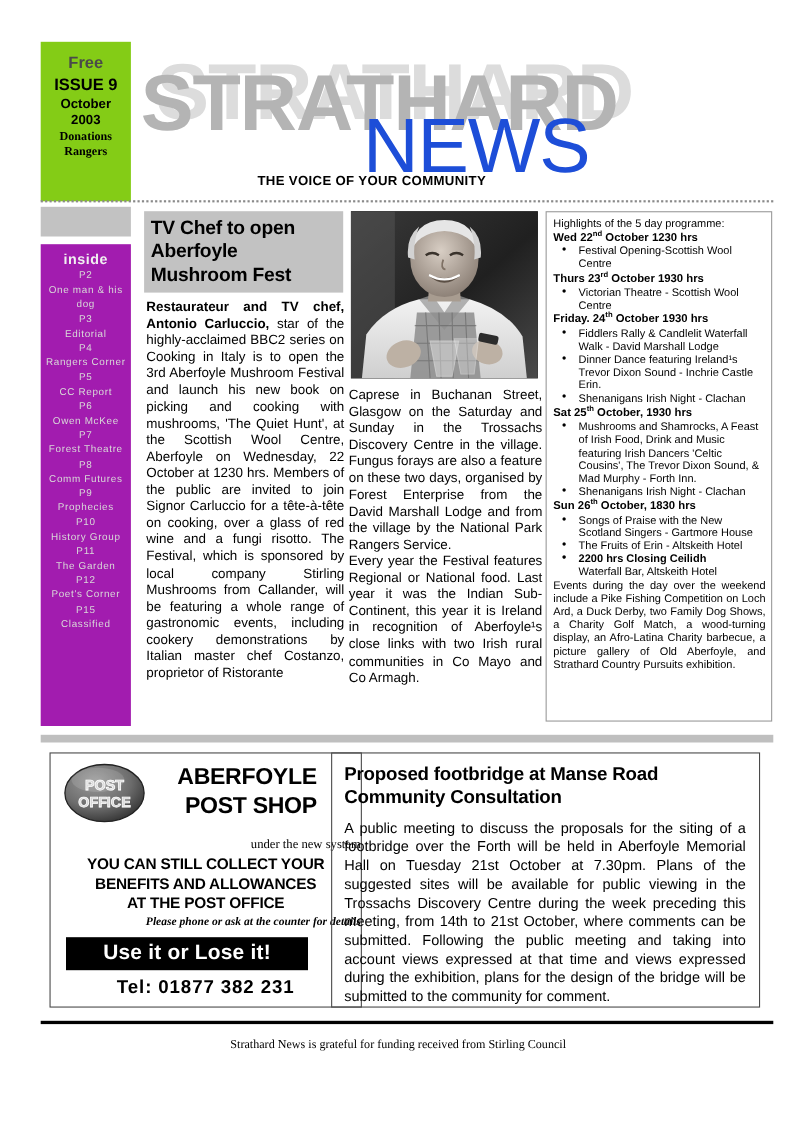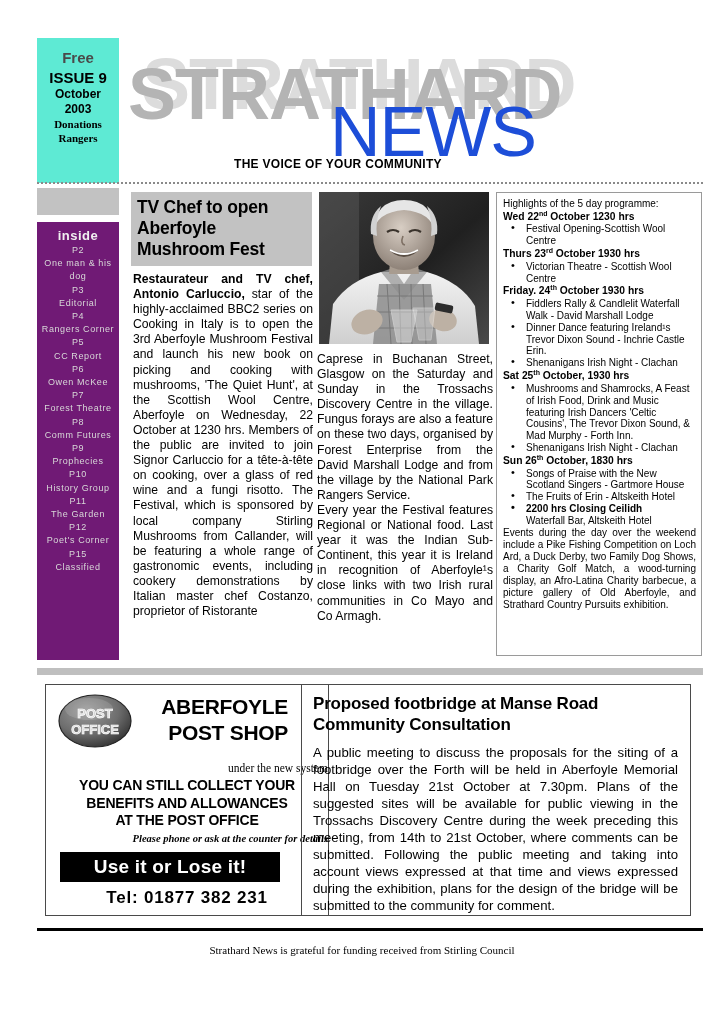--- a/index.html
+++ b/index.html
@@ -7,21 +7,21 @@
     width:724px;height:1023px;position:relative;overflow:hidden;
     font-family:"Liberation Sans", sans-serif;color:#000;
     -webkit-font-smoothing:antialiased;
   }
   .page{position:absolute;inset:0;}
 
   
   .masthead{position:absolute;left:0;top:0;width:724px;height:178px;}
   .issue-box{
     position:absolute;left:37px;top:38px;width:82px;height:145px;
-    background:#5eead4;text-align:center;padding-top:6px;box-sizing:border-box;
+    background:#84cc16;text-align:center;padding-top:6px;box-sizing:border-box;
   }
   .issue-free{font-size:15px;font-weight:bold;color:#4a4a4a;line-height:20px;margin-top:4px;}
   .issue-num{font-size:15px;font-weight:bold;color:#000;line-height:19px;}
   .issue-month{font-size:12px;font-weight:bold;line-height:15px;}
   .issue-year{font-size:12px;font-weight:bold;line-height:15px;}
   .issue-don{font-family:"Liberation Serif",serif;font-size:11px;font-weight:bold;line-height:14px;}
 
   .logo-wrap{position:absolute;left:128px;top:42px;width:586px;height:110px;}
   .logo-strathard{
     position:absolute;font-weight:bold;font-size:72px;letter-spacing:-1px;
@@ -41,21 +41,21 @@
   }
   .dotted-rule{
     position:absolute;left:37px;top:182px;width:666px;height:0;
     border-top:2px dotted #8a8a8a;
   }
 
   
   .side-grey{position:absolute;left:37px;top:188px;width:82px;height:27px;background:#c2c2c2;}
   .inside-box{
     position:absolute;left:37px;top:222px;width:82px;height:438px;
-    background:#701a75;color:#d8d8d8;text-align:center;box-sizing:border-box;
+    background:#a21caf;color:#d8d8d8;text-align:center;box-sizing:border-box;
     padding:5px 2px 4px 2px;
   }
   .inside-title{font-size:13px;font-weight:bold;color:#f0f0f0;line-height:17px;letter-spacing:0.5px;}
   .inside-item{font-size:9px;line-height:13.2px;letter-spacing:0.6px;}
 
   
   .headline{
     position:absolute;left:131px;top:192px;width:181px;
     background:#c2c2c2;padding:5px 6px 6px 6px;box-sizing:border-box;
   }

